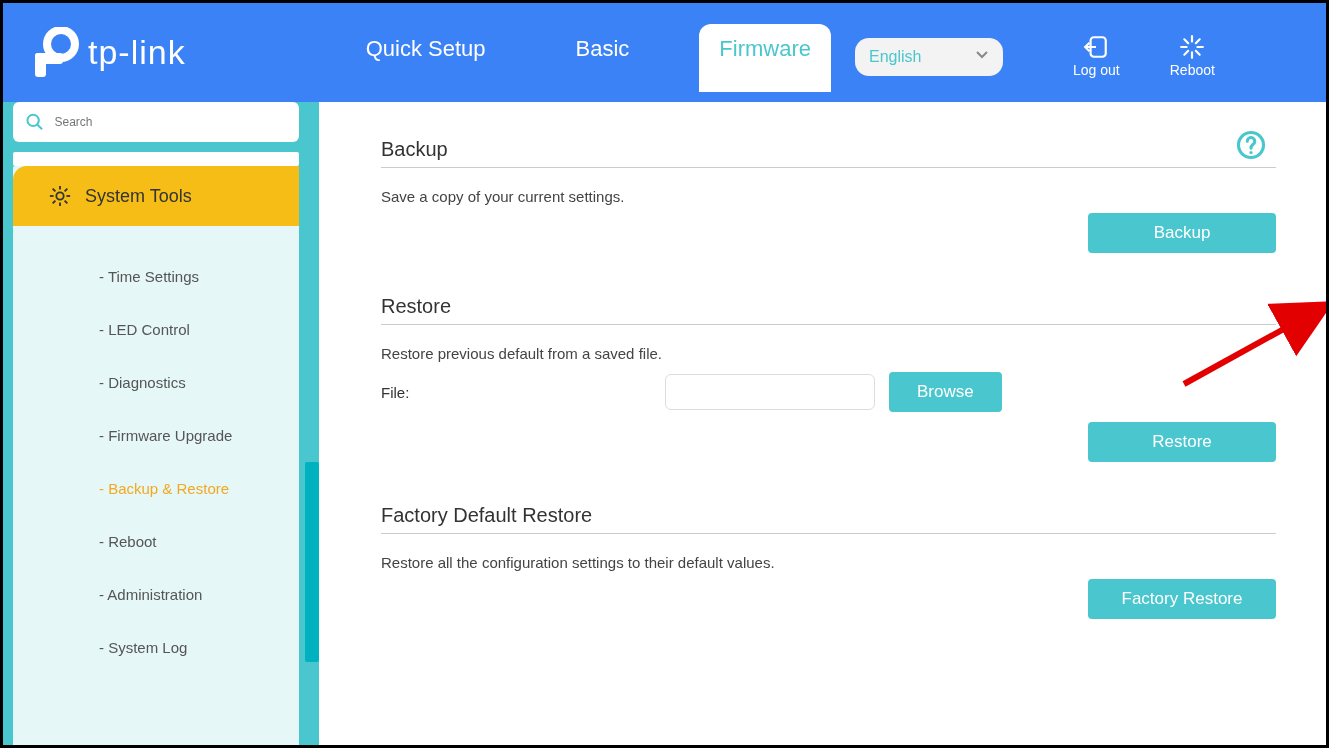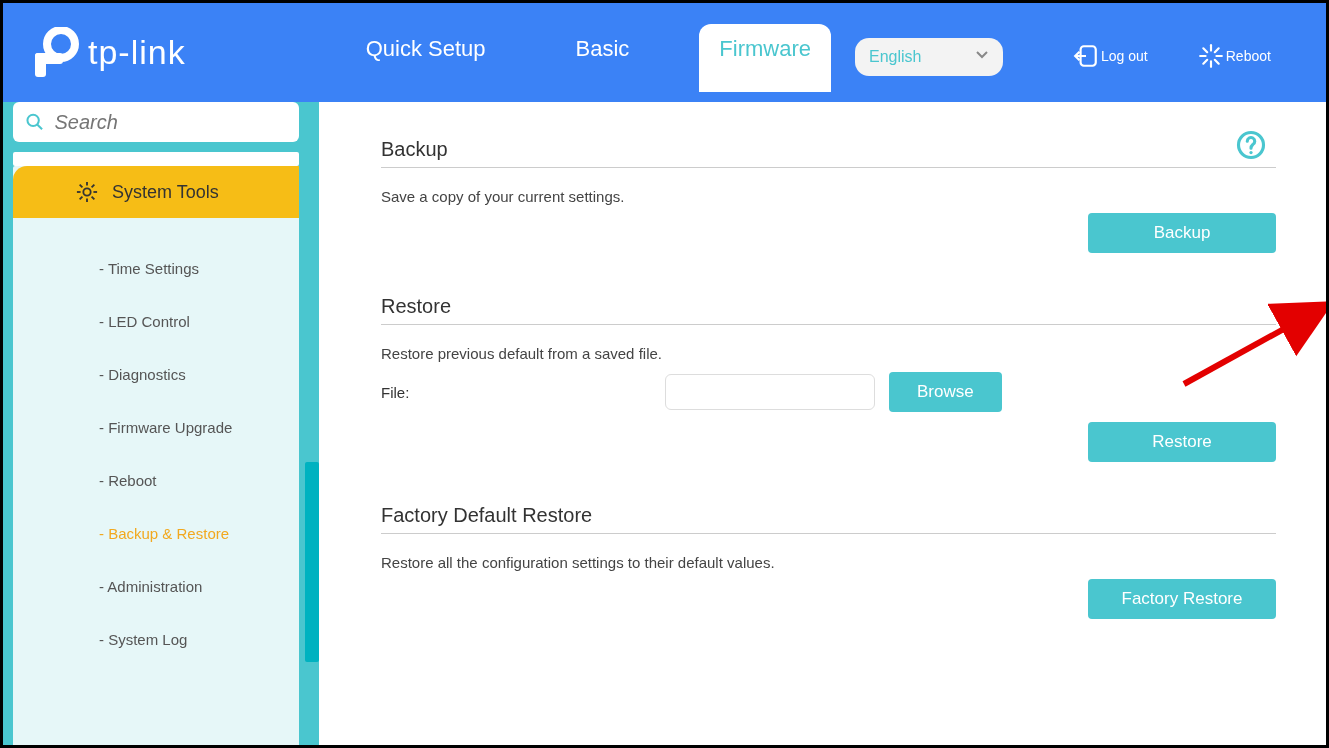--- a/index.html
+++ b/index.html
@@ -35,45 +35,45 @@
     margin-left: 24px; margin-top: 8px;
     background: #f3f3f3; height: 38px; width: 148px;
     border-radius: 14px; display: flex; align-items: center; justify-content: space-between;
     padding: 0 14px; color: #4ac6cf; cursor: pointer;
   }
   .lang-select .chev { color: #999; }
 
   .header-actions {
     display: flex; gap: 50px; margin-left: 70px; margin-top: 6px;
   }
-  .header-btn { display: flex; flex-direction: row; align-items: center; gap: 2px; color: #fff; cursor: pointer; justify-content: center; }
+  .header-btn { display: flex; flex-direction: column; align-items: center; gap: 2px; color: #fff; cursor: pointer; justify-content: center; }
   .header-btn .lbl { font-size: 14px; }
   .header-btn svg { width: 26px; height: 26px; }
 
   .body-row { display: flex; height: calc(100% - 99px); }
 
   .sidebar {
     width: 316px; background: #4ac6cf; padding: 0 10px;
     position: relative;
   }
   .search-box {
     background: #fff; border-radius: 6px; height: 40px; margin: 0 10px 10px 0;
     display: flex; align-items: center; padding: 0 12px; gap: 10px;
   }
   .search-box input {
-    border: none; outline: none; font-size: 20px; color: #a21caf; width: 100%; font-style: italic;
+    border: none; outline: none; font-size: 12px; color: #a21caf; width: 100%;
   }
   .sidebar-spacer { background: #fff; height: 14px; margin-right: 10px; border-radius: 2px; }
   .side-block {
     background: #e6f7f8; margin-right: 10px; border-radius: 2px;
     padding-bottom: 100px;
   }
   .side-header {
-    background: #f6bd16; color: #333; height: 52px;
-    display: flex; align-items: center; gap: 14px; padding-left: 63px;
+    background: #f6bd16; color: #333; height: 60px;
+    display: flex; align-items: center; gap: 14px; padding-left: 36px;
     font-size: 18px; border-top-left-radius: 14px;
   }
   .side-items { padding-top: 24px; }
   .side-item {
     color: #555; font-size: 15px; padding: 18px 0 18px 86px; cursor: pointer;
   }
   .side-item.active { color: #f2a81f; }
   .scroll-thumb {
     position: absolute; right: 0px; top: 360px; width: 14px; height: 200px;
     background: #00b2c0; border-radius: 2px;
@@ -192,22 +192,22 @@
               <line x1="17" y1="7" x2="20" y2="4"></line>
           </g>
         </svg>
         <span>System Tools</span>
       </div>
       <div class="side-items" id="side-items">
           <div class="side-item">- Time Settings</div>
           <div class="side-item">- LED Control</div>
           <div class="side-item">- Diagnostics</div>
           <div class="side-item">- Firmware Upgrade</div>
+          <div class="side-item active">- Backup &amp; Restore</div>
           <div class="side-item">- Reboot</div>
-          <div class="side-item active">- Backup &amp; Restore</div>
           <div class="side-item">- Administration</div>
           <div class="side-item">- System Log</div>
         </div>
     </div>
     <div class="scroll-thumb"></div>
   </div>
 
   <div class="main">
     <div class="help-icon">
       <svg viewBox="0 0 24 24">

